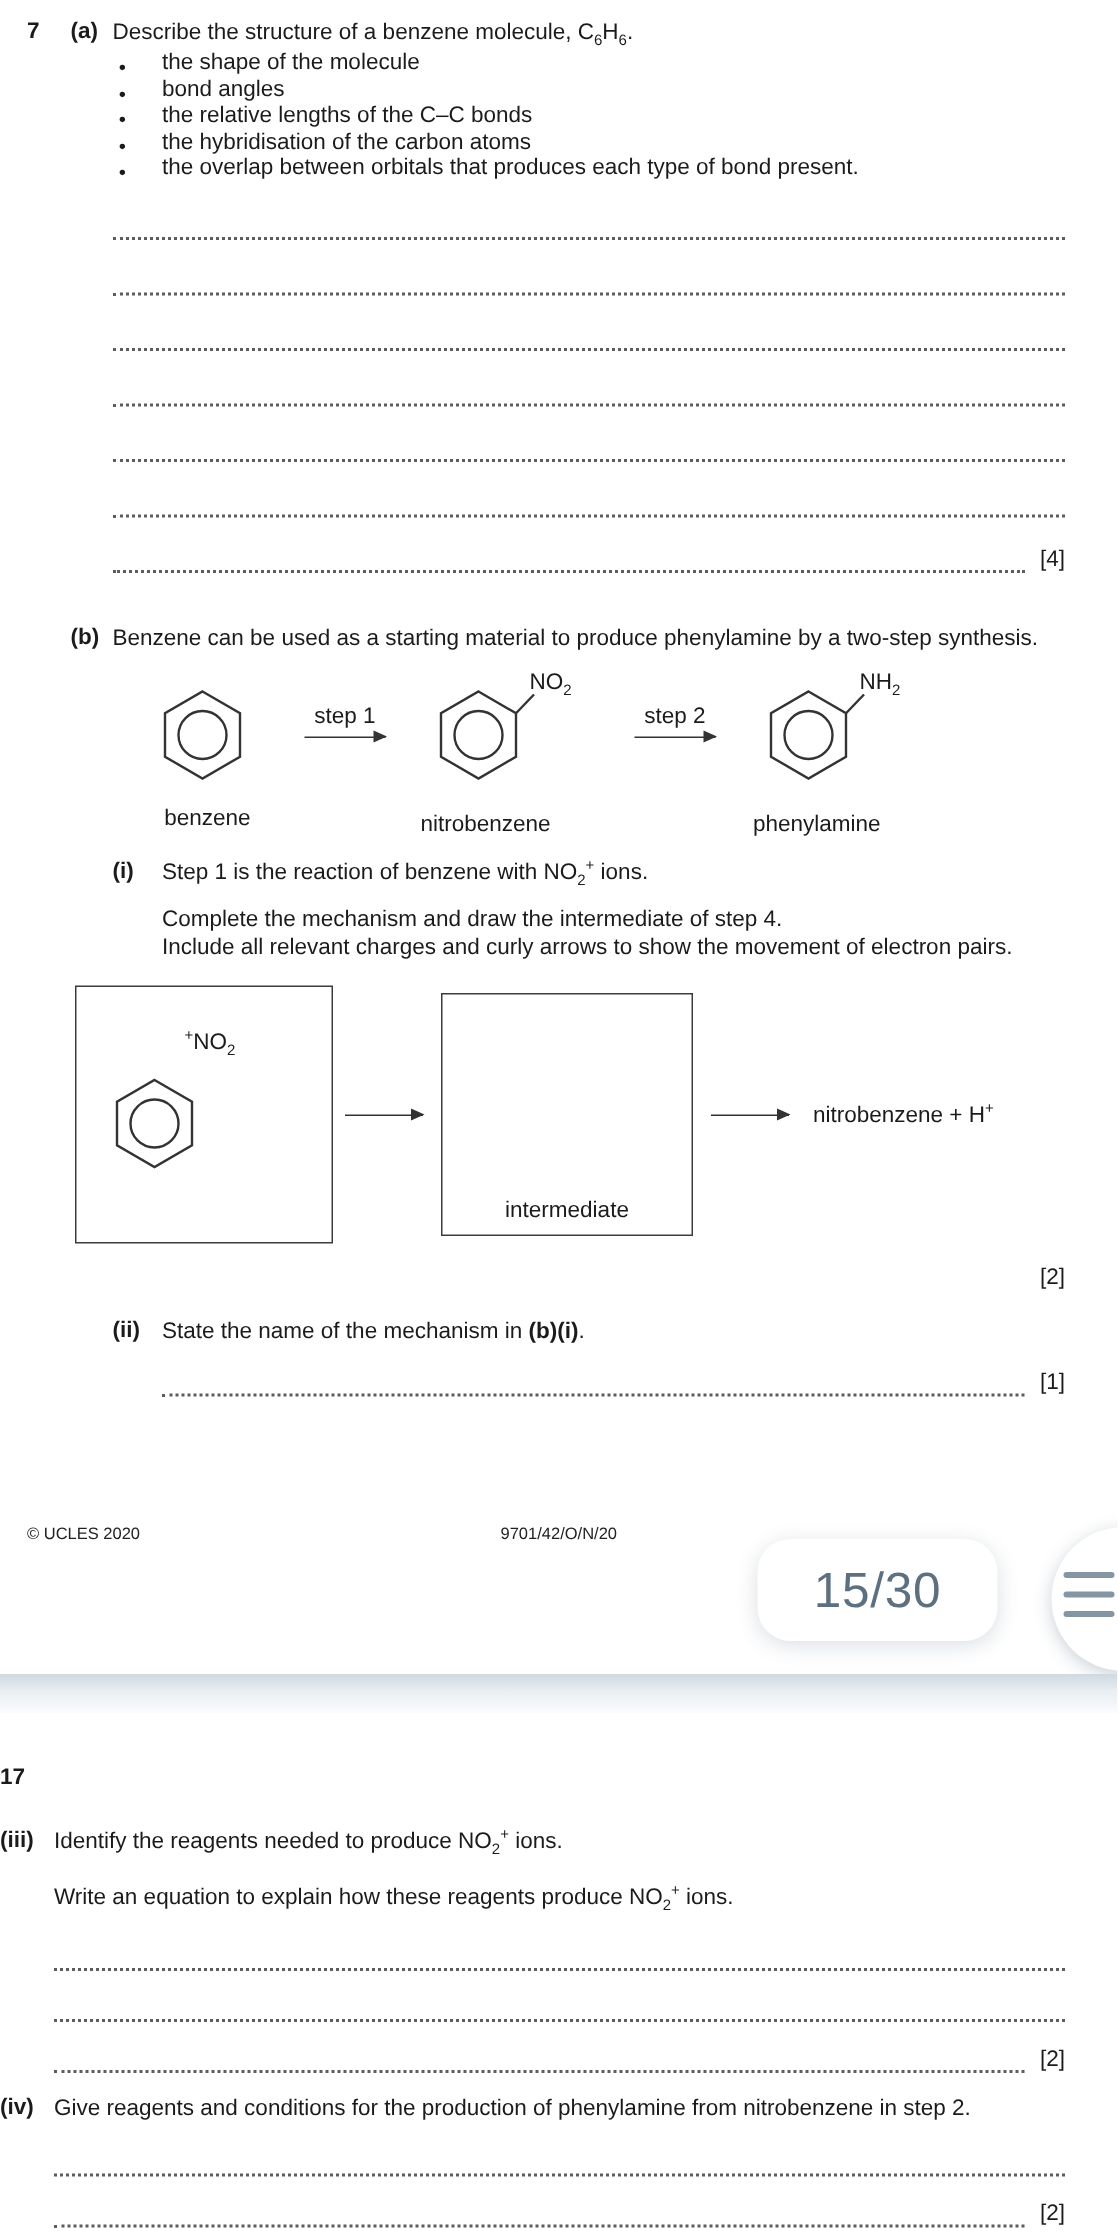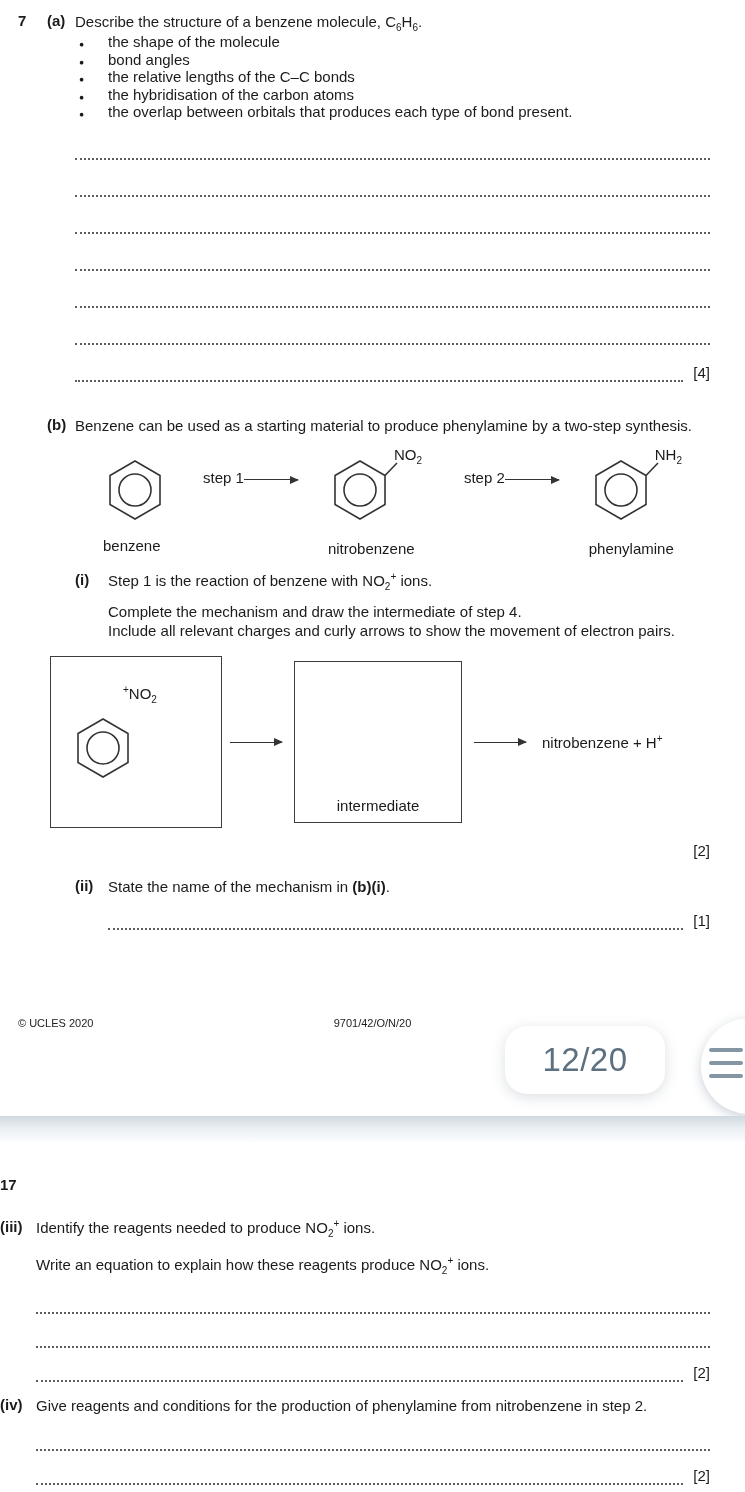--- a/index.html
+++ b/index.html
@@ -25,26 +25,26 @@
   .bullets li::before{content:"●";position:absolute;left:4px;top:3px;font-size:8.5px}
   .anslines{margin-top:2px}
   .ansline{height:35px;border-bottom:2px dotted #5d5d5d}
   .ansline.short{height:26px}
   .ansline.h32{height:32px}
   .marksrow{display:flex;align-items:flex-end}
   .marks{flex:none;margin-left:10px;line-height:19px}
   .partb{margin-top:34px}
   
   .scheme{display:flex;align-items:flex-start;margin:20px 0 0 28px}
-  .ringcol{display:flex;flex-direction:column;align-items:flex-start;flex:none;width:80px}
+  .ringcol{display:flex;flex-direction:column;align-items:flex-end;flex:none;width:80px}
   .ringcol.first{width:64px}
   .ringwrap{position:relative;flex:none}
   .subst{position:absolute;left:66px;top:-9px;white-space:nowrap}
   .cname{margin-top:10px;white-space:nowrap}
-  .arrowcol{display:flex;flex-direction:row;align-items:center;flex:none;margin:14px 30px 0 36px}
+  .arrowcol{display:flex;flex-direction:column;align-items:center;flex:none;margin:14px 30px 0 36px}
   .arrowcol.a2{margin-left:56px}
   .steplabel{line-height:17px;margin-bottom:5px}
   .harrow-inline{position:relative;width:54px;height:1.5px;background:#333}
   .harrow-inline::after,.harrow::after{content:"";position:absolute;right:-1px;top:50%;transform:translateY(-50%);width:0;height:0;border-left:9px solid #333;border-top:4.5px solid transparent;border-bottom:4.5px solid transparent}
   
   .bi{margin-top:14px}
   .mt12{margin-top:12px}
   .mt18{margin-top:18px}
   
   .mechanism{position:relative;height:172px;margin:16px 0 0 -25px}
@@ -207,21 +207,21 @@
         </div>
 
       </div>
     </div>
 
     <div class="footer">
       <span class="copy">© UCLES 2020</span>
       <span class="code">9701/42/O/N/20</span>
     </div>
 
-    <div class="pill">12/20</div>
+    <div class="pill">15/30</div>
     <div class="fab">
       <span class="bar bar1"></span>
       <span class="bar bar2"></span>
       <span class="bar bar3"></span>
     </div>
   </div>
 
   <div class="divider"></div>
 
   <div class="page page2">

